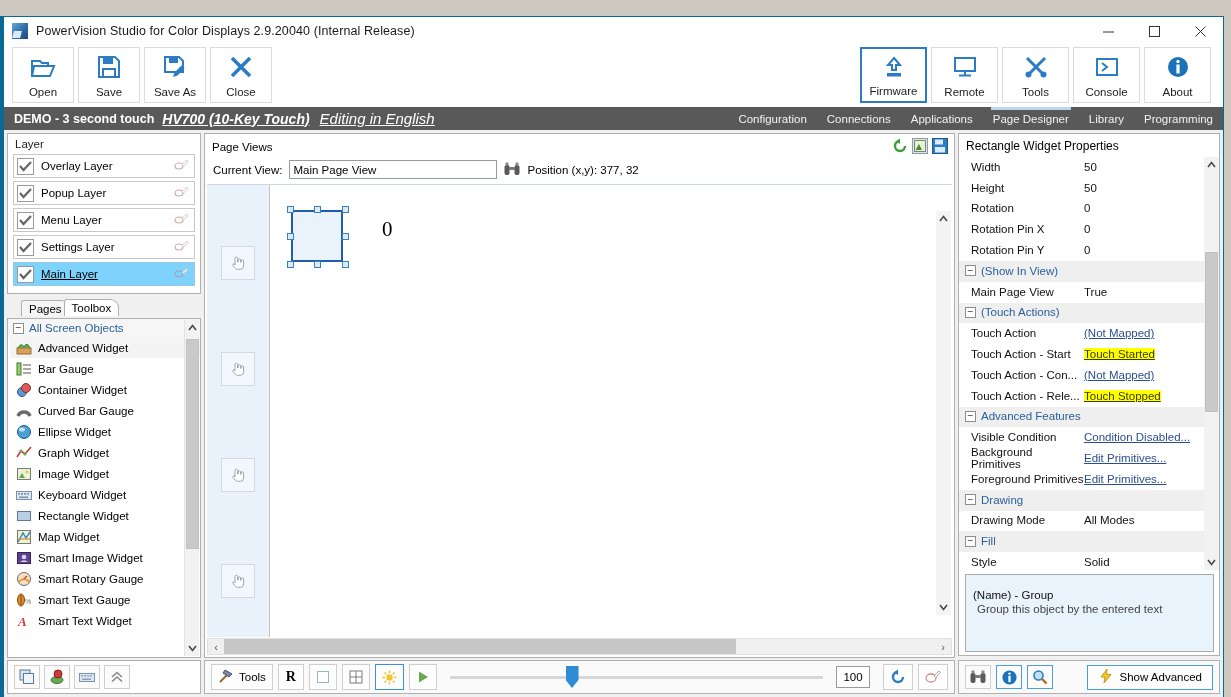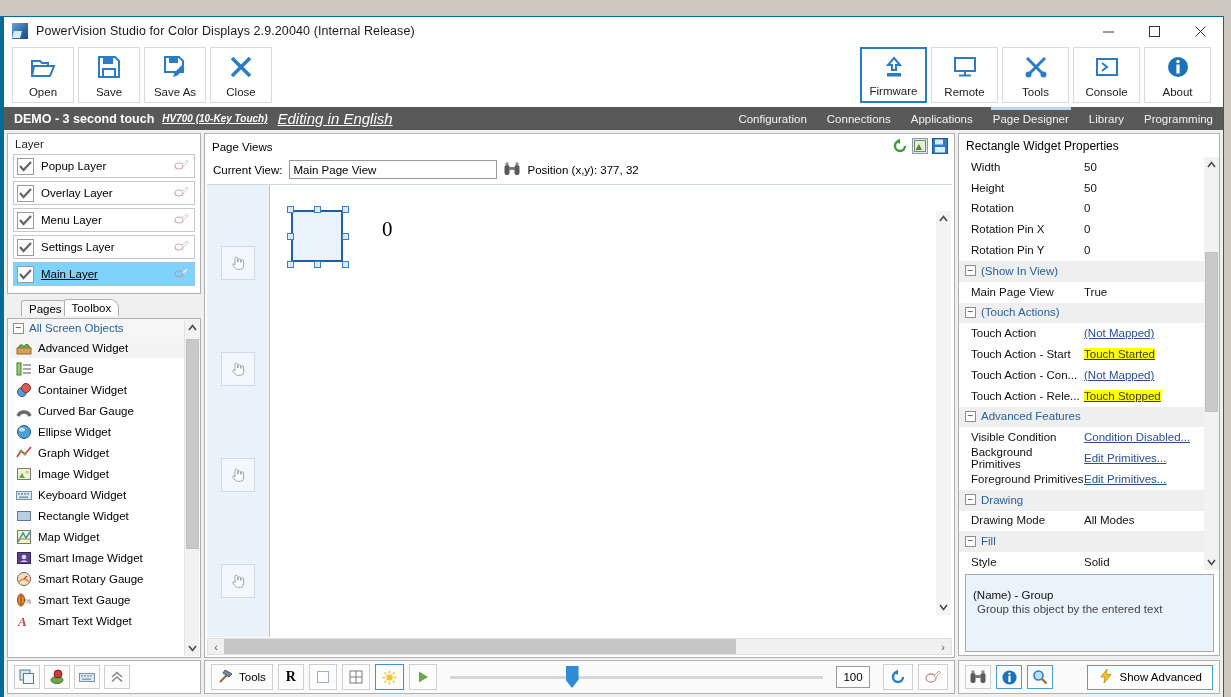--- a/index.html
+++ b/index.html
@@ -79,21 +79,21 @@
     background: #595959;
     color: #fff;
     display: flex; align-items: center;
     padding-left: 10px;
     font-size: 12px;
     position: relative;
   }
   .demo-title { font-weight: bold; font-size: 12.5px; }
   .demo-link {
     font-style: italic; text-decoration: underline; margin-left: 8px;
-    font-weight: bold; font-size: 10px;
+    font-weight: bold; font-size: 14px;
   }
   .demo-link2 {
     font-style: italic; text-decoration: underline; margin-left: 10px;
     font-size: 15px;
   }
   .menu-right { margin-left: auto; display: flex; align-items: center; height: 23px; }
   .menu-item {
     padding: 0 10px; height: 23px;
     display: flex; align-items: center;
     font-size: 11.5px; color: #f2f2f2;
@@ -447,36 +447,36 @@
 
       <div class="panel layerpanel">
         <div class="panel-cap">Layer</div>
 
         <div class="layer-row">
           <div class="chk">
             <svg width="13" height="11" viewBox="0 0 13 11">
                 <path d="M1 5 L4.5 9 L12 1" fill="none" stroke="#666" stroke-width="2.2"></path>
               </svg>
           </div>
-          <div class="layer-name">Popup Layer</div>
+          <div class="layer-name">Overlay Layer</div>
           <span class="pen-ic">
             <svg width="15" height="13" viewBox="0 0 15 13">
                 <ellipse cx="5" cy="8" rx="4" ry="3" fill="none" stroke="#c58e8e" stroke-width="1.2"></ellipse>
                 <path d="M8 6 L13 2 L14 4 L9.5 8 Z" fill="#fff" stroke="#bfbfbf" stroke-width="1"></path>
               </svg>
           </span>
         </div>
 
         <div class="layer-row">
           <div class="chk">
             <svg width="13" height="11" viewBox="0 0 13 11">
                 <path d="M1 5 L4.5 9 L12 1" fill="none" stroke="#666" stroke-width="2.2"></path>
               </svg>
           </div>
-          <div class="layer-name">Overlay Layer</div>
+          <div class="layer-name">Popup Layer</div>
           <span class="pen-ic">
             <svg width="15" height="13" viewBox="0 0 15 13">
                 <ellipse cx="5" cy="8" rx="4" ry="3" fill="none" stroke="#c58e8e" stroke-width="1.2"></ellipse>
                 <path d="M8 6 L13 2 L14 4 L9.5 8 Z" fill="#fff" stroke="#bfbfbf" stroke-width="1"></path>
               </svg>
           </span>
         </div>
 
         <div class="layer-row">
           <div class="chk">

